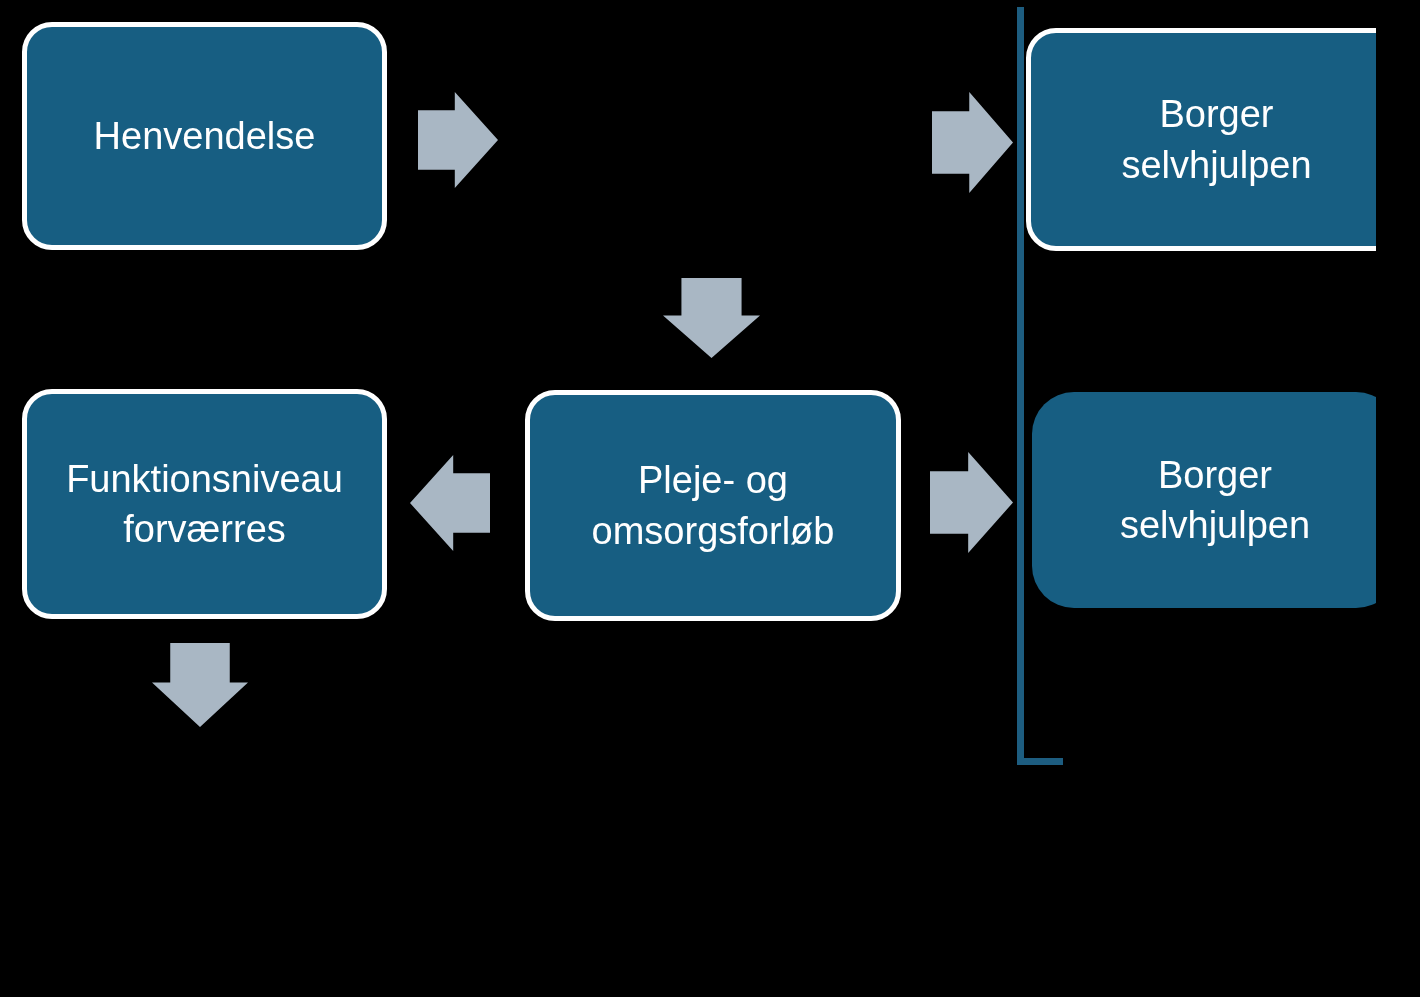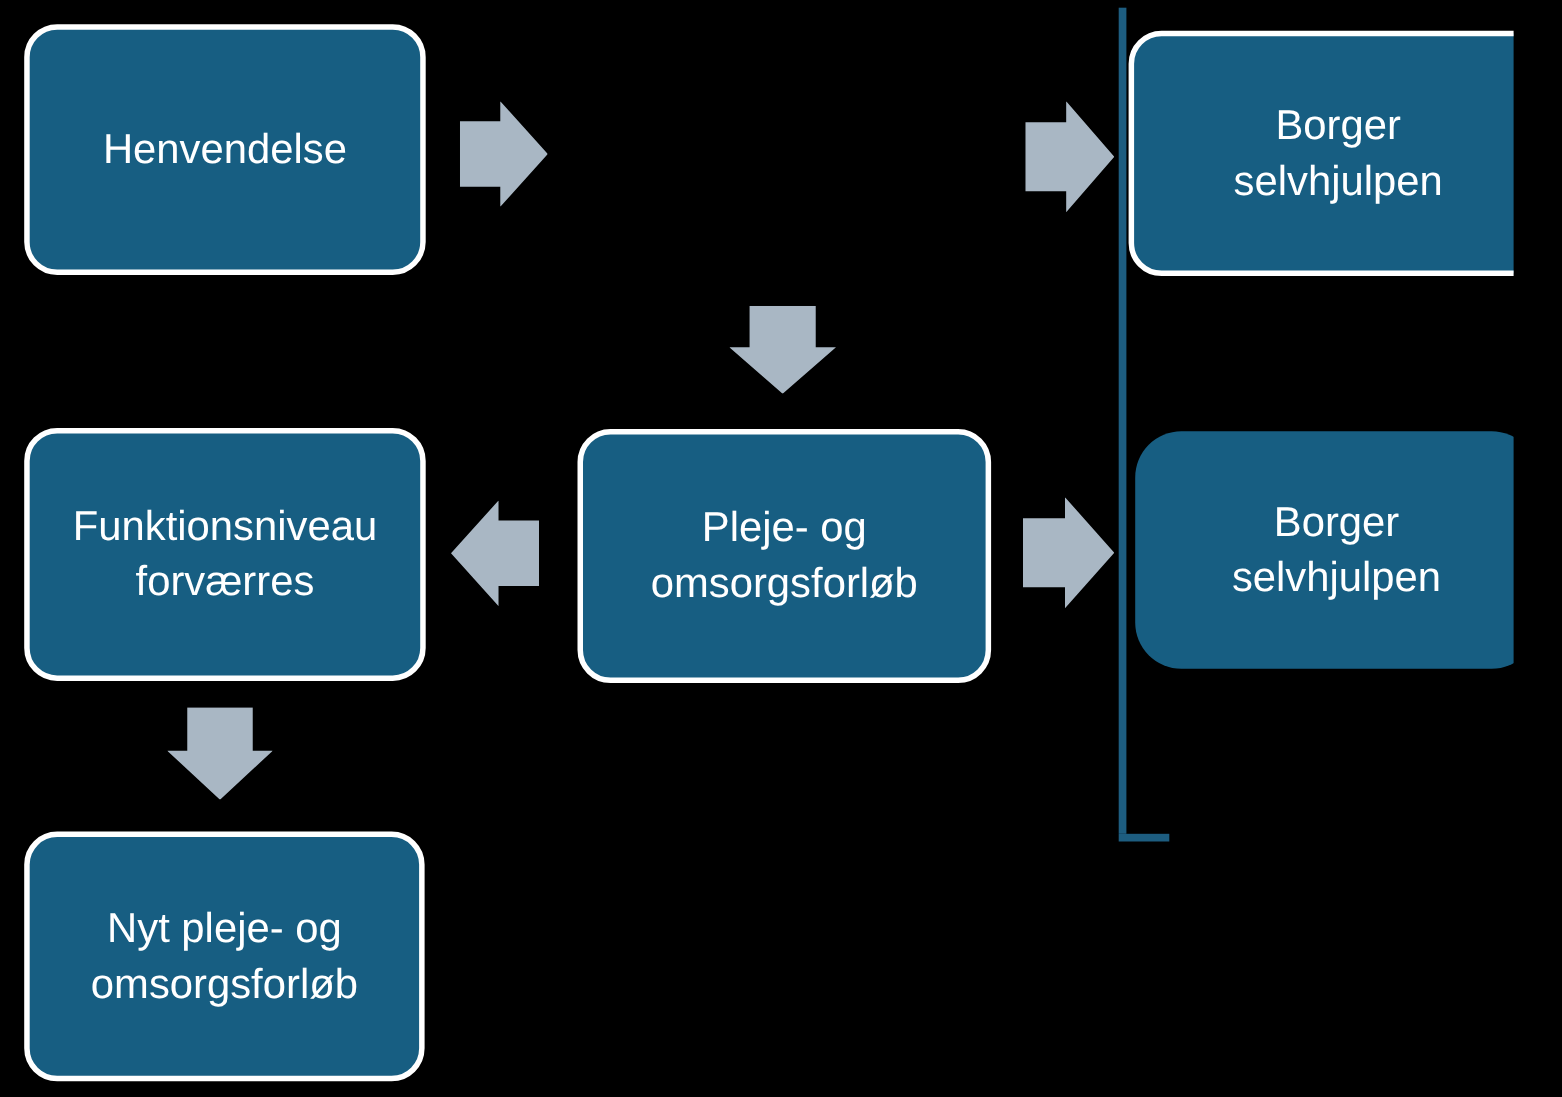--- a/index.html
+++ b/index.html
@@ -102,20 +102,17 @@
   </div>
 
   <div class="arrow right" id="arrow-5"></div>
 
   <div class="node no-border" id="box-borger-mid">
     <span>Borger selvhjulpen</span>
   </div>
 
   <div class="arrow down" id="arrow-6"></div>
 
-  <div class="node" id="box-nyt">
-    <span>Nyt pleje- og omsorgsforløb</span>
-  </div>
 
   <div class="divider-seg" id="divider-vertical"></div>
   <div class="divider-seg" id="divider-horizontal"></div>
 
 </div>
 
 </body></html>

